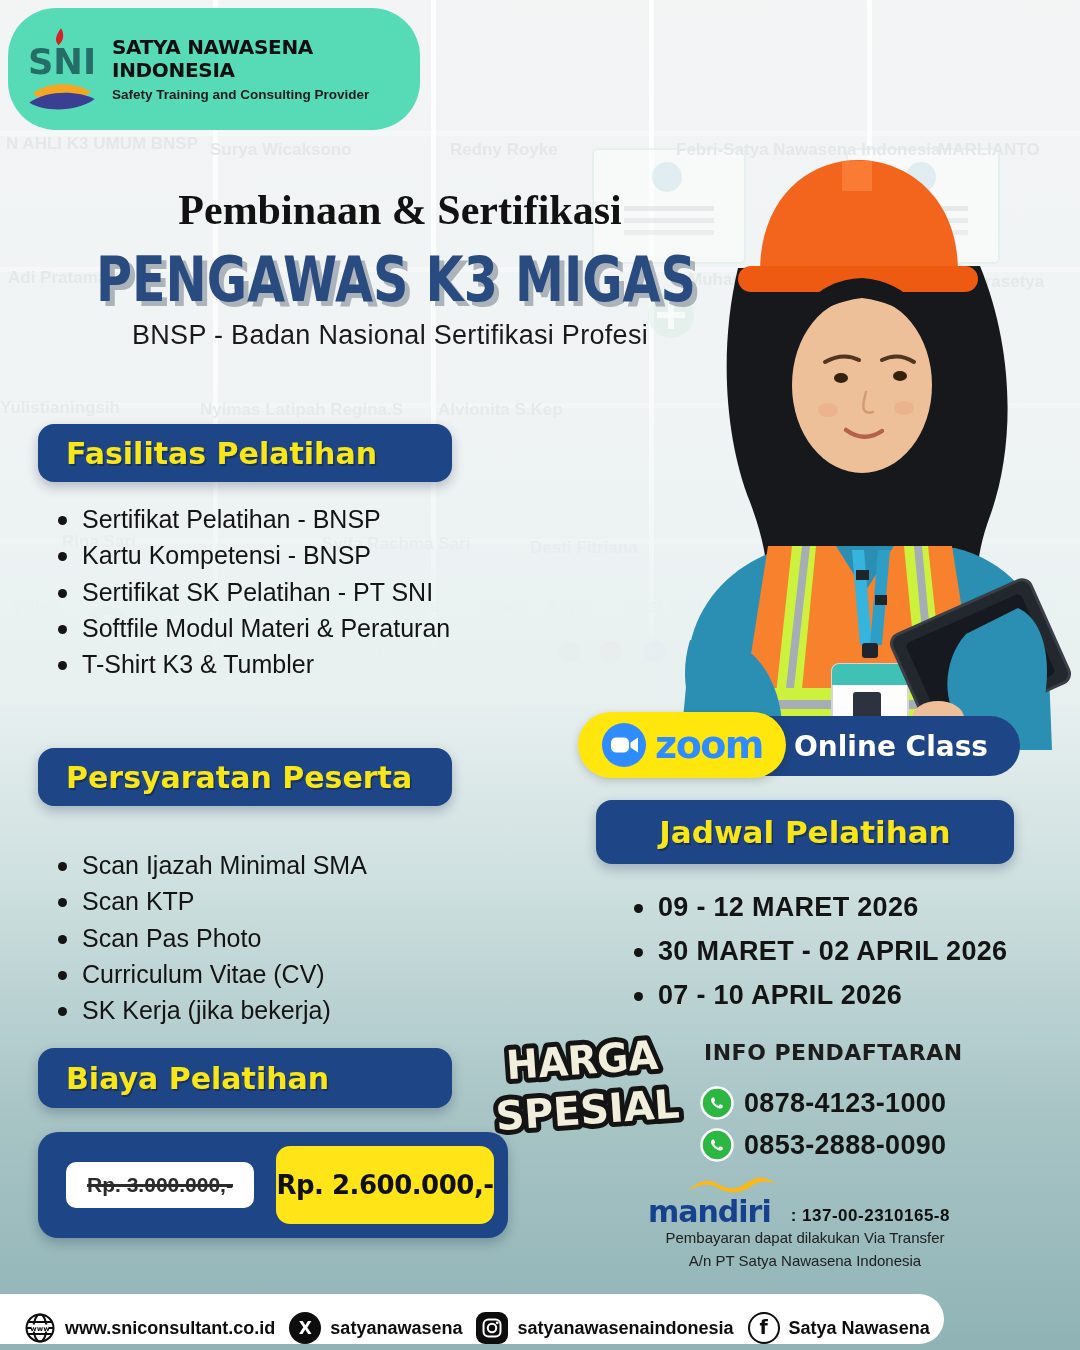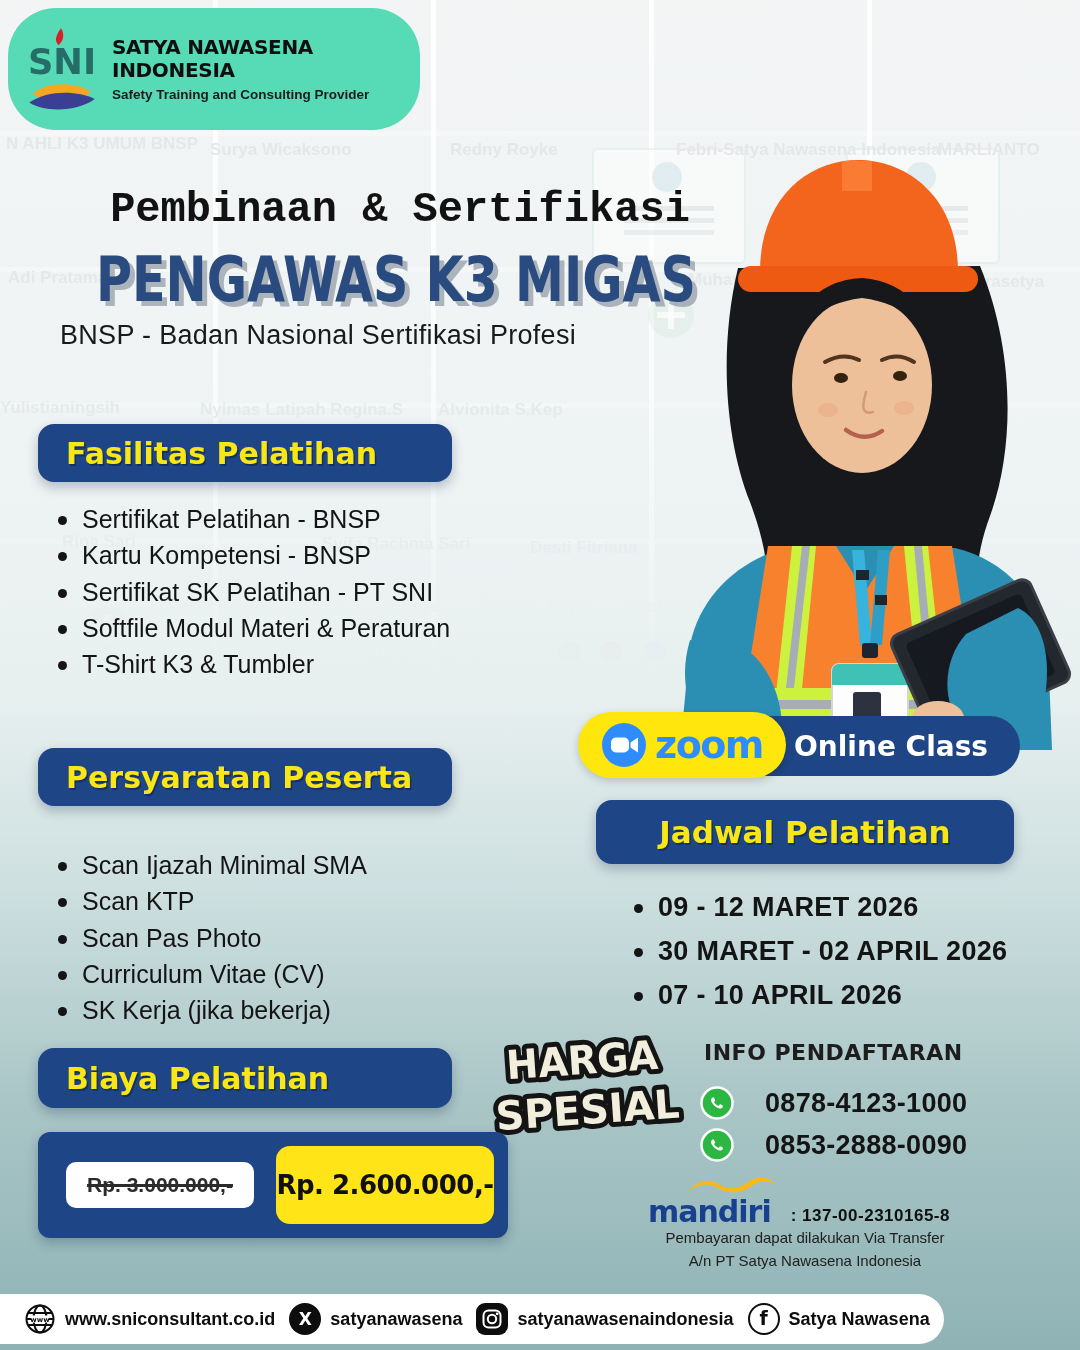--- a/index.html
+++ b/index.html
@@ -38,23 +38,23 @@
   .d1{left:558px;background:#4caf50}.d2{left:600px;background:#e3413a}.d3{left:644px;background:#3b82f6}
   
   .person{position:absolute;left:620px;top:140px;z-index:2;}
   
   .brand-pill{position:absolute;left:8px;top:8px;width:412px;height:122px;background:#57dbb7;border-radius:48px;
     display:flex;align-items:center;gap:12px;padding:0 16px 0 16px;box-sizing:border-box;z-index:3;}
   .brand-name{font-family:"DejaVu Sans",sans-serif;font-size:20px;font-weight:800;color:#0f0f0f;letter-spacing:-.3px;line-height:1.15;}
   .brand-tag{font-size:13.5px;font-weight:700;color:#1c1c1c;margin-top:5px;}
   
   .t1{position:absolute;left:110px;top:186px;width:580px;text-align:center;z-index:3;
-    font-family:Liberation Mono, monospace;font-size:42px;font-weight:800;color:#121212;}
+    font-family:Liberation Serif, serif;font-size:42px;font-weight:800;color:#121212;}
   .t2{position:absolute;left:86px;top:236px;z-index:3;}
-  .t3{position:absolute;left:60px;top:320px;width:660px;text-align:left;z-index:3;
+  .t3{position:absolute;left:60px;top:320px;width:660px;text-align:center;z-index:3;
     font-size:27px;font-weight:500;color:#1a1a1a;letter-spacing:.3px;}
   
   .box-head{position:absolute;background:#1e4585;border-radius:16px;display:flex;align-items:center;
     padding:0 28px;box-sizing:border-box;z-index:3;box-shadow:0 5px 12px rgba(20,40,80,.28);}
   .box-head span{font-family:"DejaVu Sans",sans-serif;font-weight:800;color:#f9e616;
     text-shadow:1.5px 2px 0 rgba(10,25,60,.45);}
   .fasilitas{left:38px;top:424px;width:414px;height:58px}
   .persyaratan{left:38px;top:748px;width:414px;height:58px}
   .biaya{left:38px;top:1048px;width:414px;height:60px}
   .fasilitas span,.persyaratan span,.biaya span{font-size:30px;}
@@ -72,44 +72,44 @@
   
   .zoom-badge{position:absolute;left:578px;top:712px;width:442px;height:66px;z-index:3;}
   .oc-pill{position:absolute;left:58px;top:4px;right:0;height:60px;background:#1e4585;border-radius:32px;
     display:flex;align-items:center;justify-content:flex-end;padding-right:32px;box-sizing:border-box;}
   .oc-pill span{color:#fff;font-family:"DejaVu Sans",sans-serif;font-size:28px;font-weight:800;}
   .zoom-pill{position:absolute;left:0;top:0;width:208px;height:66px;background:#ffe70d;border-radius:34px;
     display:flex;align-items:center;justify-content:center;gap:8px;box-shadow:0 3px 8px rgba(0,0,0,.18);}
   .zoom-word{font-family:"DejaVu Sans",sans-serif;font-size:38px;font-weight:800;color:#2f8cff;letter-spacing:-1.5px;text-transform:lowercase;}
   
   .special-svg{position:absolute;left:487px;top:1034px;z-index:3;transform:rotate(-4deg);}
-  .price-panel{position:absolute;left:38px;top:1132px;width:470px;height:106px;background:#1e4585;border-radius:12px;
+  .price-panel{position:absolute;left:38px;top:1132px;width:470px;height:106px;background:#1e4585;border-radius:20px;
     z-index:3;box-shadow:0 5px 12px rgba(20,40,80,.28);}
   .old-price{position:absolute;left:28px;top:30px;width:188px;height:46px;background:#fff;border-radius:10px;
     display:flex;align-items:center;justify-content:center;font-size:21px;font-weight:700;color:#2b2b2b;
     text-decoration:line-through;text-decoration-thickness:2.5px;}
   .new-price{position:absolute;right:14px;top:14px;width:218px;height:78px;background:#ffe418;border-radius:14px;
     display:flex;align-items:center;justify-content:center;font-family:"DejaVu Sans",sans-serif;
     font-size:26px;font-weight:800;color:#101010;letter-spacing:-.5px;}
   
   .info-head{position:absolute;left:704px;top:1040px;z-index:3;font-family:"DejaVu Sans",sans-serif;
     font-size:22px;font-weight:800;color:#1d1d1d;letter-spacing:.5px;}
   .wa-row{position:absolute;left:700px;display:flex;align-items:center;gap:10px;z-index:3;}
   .wa1{top:1086px}.wa2{top:1128px}
-  .wa-row span{font-size:27px;font-weight:700;color:#141414;letter-spacing:.3px;margin-left:21px;}
+  .wa-row span{font-size:27px;font-weight:700;color:#141414;letter-spacing:.3px;}
   .mandiri-row{position:absolute;left:648px;top:1180px;display:flex;align-items:flex-end;gap:20px;z-index:3;}
   .mandiri-logo{position:relative;padding-top:14px;}
   .mandiri-word{font-family:"DejaVu Sans",sans-serif;font-size:30px;font-weight:800;color:#17418e;letter-spacing:-1px;}
   .mandiri-wave{position:absolute;top:-4px;left:38px;}
   .account{font-size:17px;font-weight:600;color:#101010;letter-spacing:.5px;padding-bottom:3px;}
   .note-wrap{position:absolute;left:640px;top:1226px;width:330px;text-align:center;z-index:3;
     font-size:15px;color:#202020;line-height:1.55;}
   
   .footer{position:absolute;left:0;top:1294px;width:944px;height:50px;background:#fff;border-radius:0 26px 26px 0;
-    display:flex;align-items:center;gap:14px;padding:0 22px 0 24px;box-sizing:border-box;z-index:4;}
+    display:flex;align-items:flex-end;gap:14px;padding:0 22px 0 24px;box-sizing:border-box;z-index:4;}
   .f-item{display:flex;align-items:center;gap:9px;font-size:18px;font-weight:600;color:#0d0d0d;white-space:nowrap;}
   .icn-circle{width:32px;height:32px;border-radius:50%;background:#0d0d0d;display:flex;align-items:center;justify-content:center;flex-shrink:0;}
   .icn-circle span{color:#fff;font-family:"DejaVu Sans",sans-serif;font-size:17px;font-weight:800;}
   .icn-square{width:32px;height:32px;border-radius:9px;background:#0d0d0d;display:flex;align-items:center;justify-content:center;flex-shrink:0;}
   .icn-ring{width:32px;height:32px;border-radius:50%;background:#fff;border:2.5px solid #0d0d0d;box-sizing:border-box;
     display:flex;align-items:center;justify-content:center;flex-shrink:0;}
   .icn-ring span{color:#0d0d0d;font-family:"DejaVu Sans",sans-serif;font-size:19px;font-weight:800;margin-top:-2px;}
 </style>
 </head>
 <body>

